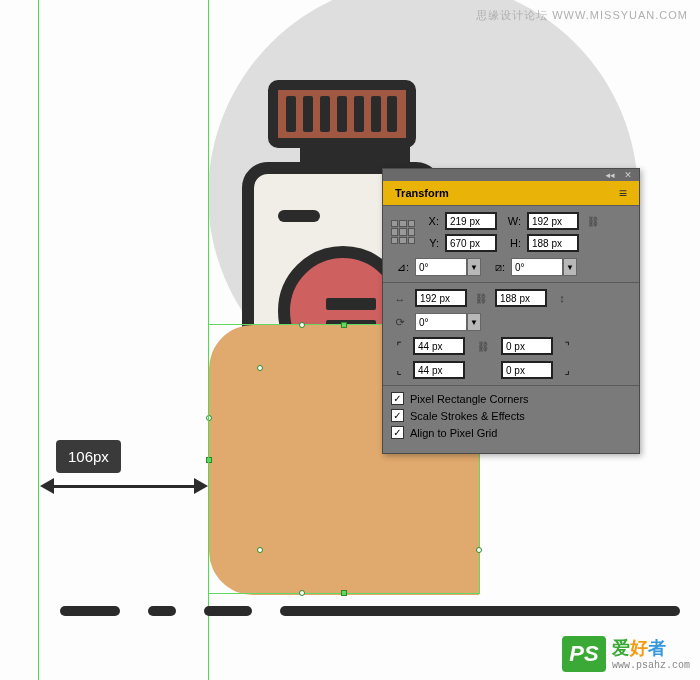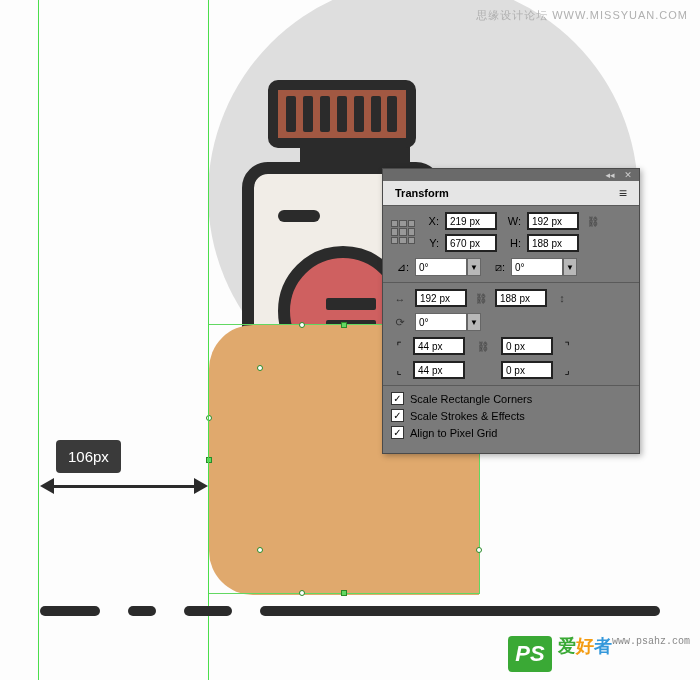--- a/index.html
+++ b/index.html
@@ -1,26 +1,26 @@
 <!DOCTYPE html>
 <html><head>
 <meta charset="utf-8">
 <style>
 * { box-sizing: border-box; margin: 0; padding: 0; }
 body { width: 700px; height: 680px; background: #fdfdfd; font-family: Arial, sans-serif; position: relative; overflow: hidden; }
 
 .watermark-top { position: absolute; top: 8px; right: 12px; font-size: 11px; color: #b0b0b0; letter-spacing: 1px; }
-.watermark-ps { position: absolute; bottom: 8px; right: 10px; display: flex; align-items: flex-start; gap: 6px; }
+.watermark-ps { position: absolute; bottom: 8px; right: 10px; display: flex; align-items: flex-end; gap: 6px; }
 .ps-logo { width: 44px; height: 36px; background: #3aa935; border-radius: 4px; color: #fff; font-size: 22px; font-weight: bold; font-style: italic; display: flex; align-items: center; justify-content: center; }
-.ps-text { display: flex; flex-direction: row; font-size: 11px; line-height: 1.2; }
+.ps-text { display: flex; flex-direction: column; font-size: 11px; line-height: 1.2; }
 .ps-text .zh { font-size: 18px; font-weight: bold; }
 .ps-text .zh .g { color: #3aa935; } .ps-text .zh .o { color: #f39c12; } .ps-text .zh .b { color: #3498db; }
 .ps-text .url { color: #888; font-size: 10px; font-family: Liberation Mono, monospace; }
 
-.canvas { position: absolute; inset: 0; }
+.canvas { position: absolute; inset: 0; text-align: right; }
 .guide-v { position: absolute; top: 0; bottom: 0; width: 1px; background: #4bde4b; }
 .guide-left { left: 38px; }
 .guide-right { left: 208px; }
 
 .bg-circle { position: absolute; left: 208px; top: -20px; width: 430px; height: 430px; border-radius: 50%; background: #dedede; }
 
 .bottle { position: absolute; left: 268px; top: 80px; }
 .cap-outer { width: 148px; height: 68px; background: #a15842; border: 10px solid #2b2b2b; border-radius: 10px; position: relative; }
 .cap-inner { position: absolute; top: 6px; left: 8px; right: 8px; bottom: 6px; display: flex; gap: 6px; justify-content: space-around; }
 .cap-inner span { width: 10px; background: #2b2b2b; border-radius: 2px; }
@@ -41,21 +41,21 @@
 .arrow-measure { position: absolute; left: 40px; top: 478px; width: 168px; height: 16px; }
 .arrow-line { position: absolute; top: 7px; left: 8px; right: 8px; height: 3px; background: #2b2b2b; }
 .arrow-head { position: absolute; top: 0; width: 0; height: 0; border-top: 8px solid transparent; border-bottom: 8px solid transparent; }
 .arrow-head.l { left: 0; border-right: 14px solid #2b2b2b; }
 .arrow-head.r { right: 0; border-left: 14px solid #2b2b2b; }
 .measure-label { position: absolute; left: 56px; top: 440px; background: #3a3a3a; color: #fff; font-size: 15px; padding: 8px 12px; border-radius: 4px; }
 
 .panel { position: absolute; left: 382px; top: 168px; width: 258px; background: #7a7a7a; border: 1px solid #4a4a4a; font-size: 11px; color: #000; box-shadow: 2px 2px 6px rgba(0,0,0,.3); }
 .panel-titlebar { height: 12px; background: #6a6a6a; display: flex; justify-content: flex-end; align-items: center; padding: 0 4px; gap: 4px; }
 .panel-titlebar span { width: 14px; height: 8px; display: flex; align-items: center; justify-content: center; font-size: 9px; color: #ccc; cursor: pointer; }
-.panel-tab { background: #e5e5e5; padding: 4px 12px; border-bottom: 1px solid #5a5a5a; font-weight: bold; display: flex; align-items: center; justify-content: space-between; }
+.panel-tab { background: #eab308; padding: 4px 12px; border-bottom: 1px solid #5a5a5a; font-weight: bold; display: flex; align-items: center; justify-content: space-between; }
 .panel-tab .menu { font-size: 14px; color: #333; }
 .panel-body { padding: 6px 8px 10px; }
 .row { display: flex; align-items: center; gap: 6px; margin-bottom: 6px; }
 .ref-grid { width: 24px; height: 24px; display: grid; grid-template-columns: repeat(3,1fr); grid-template-rows: repeat(3,1fr); gap: 1px; }
 .ref-grid span { background: #999; border: 1px solid #555; }
 .lbl { width: 18px; text-align: right; font-size: 11px; }
 .input { width: 52px; height: 18px; background: #fff; border: 2px solid #222; display: flex; align-items: center; padding: 0 3px; font-size: 10px; }
 .input.thin { border: 1px solid #666; }
 .tiny-icon { width: 18px; height: 18px; display: flex; align-items: center; justify-content: center; font-size: 11px; color: #333; }
 .dropdown { display: flex; }
@@ -199,21 +199,21 @@
     <div class="row">
       <span class="corner-icon">⌞</span>
       <div class="input">44 px</div>
       <span style="width:24px"></span>
       <div class="input">0 px</div>
       <span class="corner-icon">⌟</span>
     </div>
     <div class="divider"></div>
     <div class="cb-row">
       <div class="cb">✓</div>
-      <span>Scale Rectangle Corners</span>
+      <span>Pixel Rectangle Corners</span>
     </div>
     <div class="cb-row">
       <div class="cb">✓</div>
       <span>Scale Strokes &amp; Effects</span>
     </div>
     <div class="cb-row">
       <div class="cb">✓</div>
       <span>Align to Pixel Grid</span>
     </div>
   </div>

